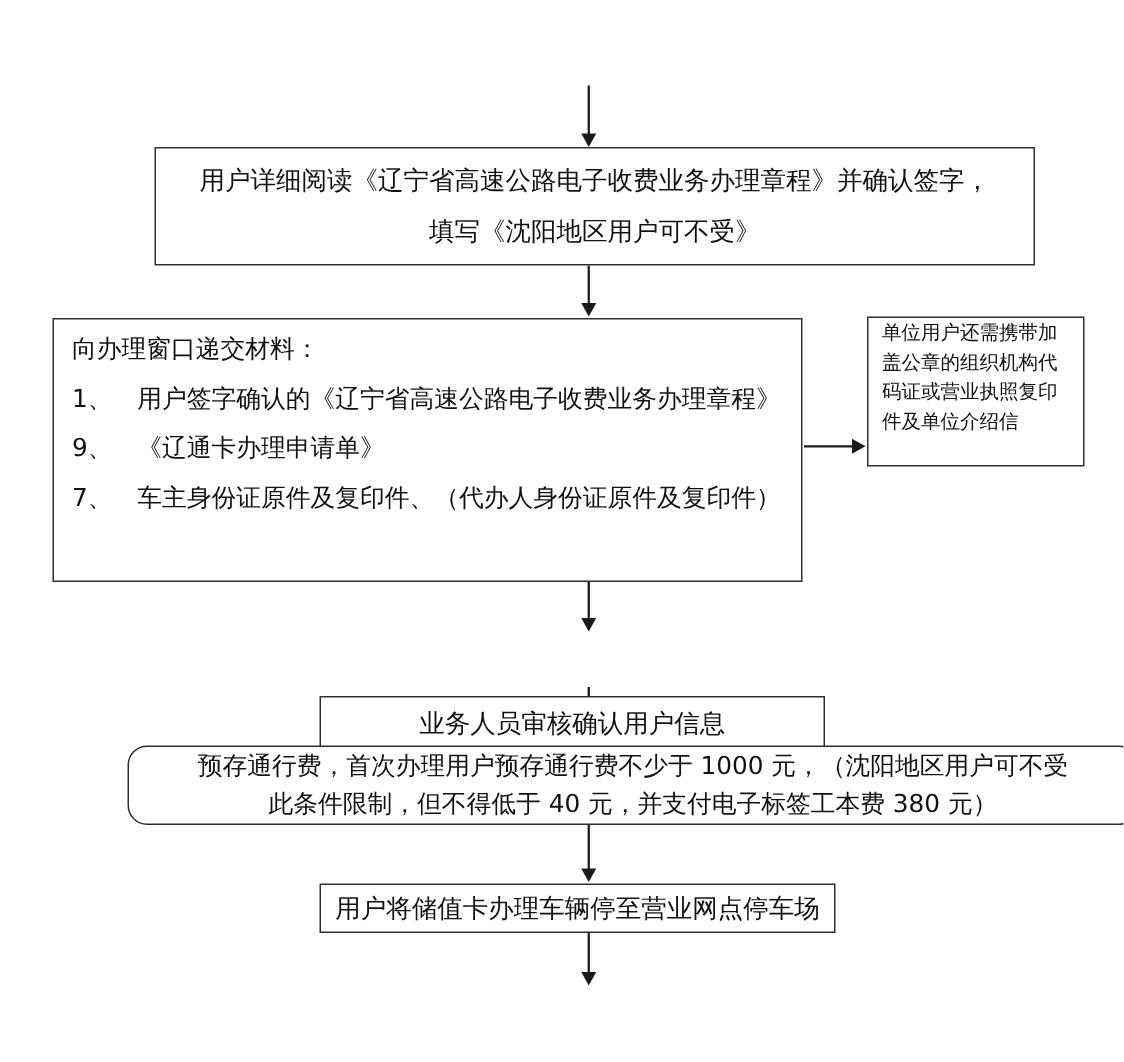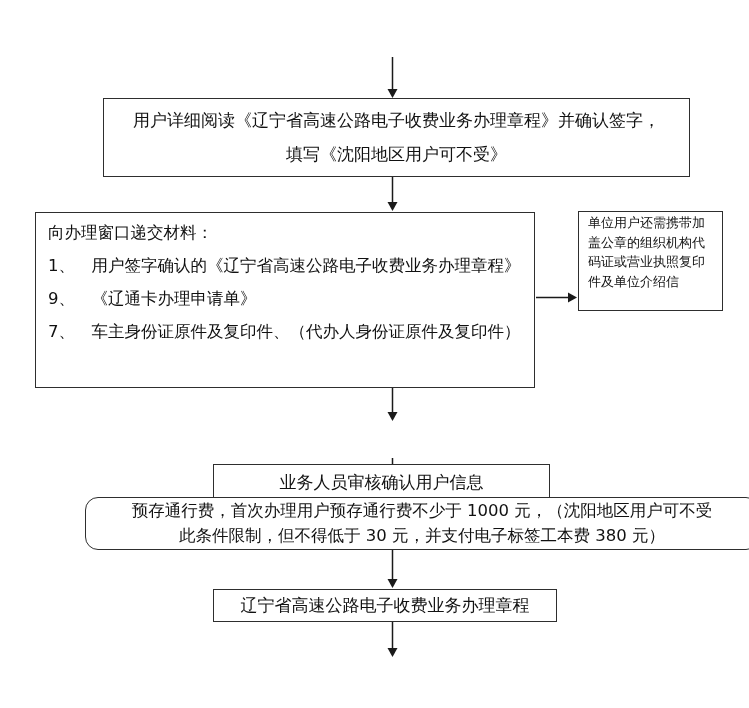--- a/index.html
+++ b/index.html
@@ -109,21 +109,21 @@
   <div class="node" id="node-company-note">
     <span>单位用户还需携带加盖公章的组织机构代码证或营业执照复印件及单位介绍信</span>
   </div>
 
   <div class="node center" id="node-verify">
     <span>业务人员审核确认用户信息</span>
   </div>
 
   <div class="node two-line" id="node-prepay">
     <div>预存通行费，首次办理用户预存通行费不少于 1000 元，（沈阳地区用户可不受</div>
-    <div>此条件限制，但不得低于 30 元，并支付电子标签工本费 380 元）</div>
+    <div>此条件限制，但不得低于 40 元，并支付电子标签工本费 380 元）</div>
   </div>
 
   <div class="node center" id="node-install">
-    <span>辽宁省高速公路电子收费业务办理章程</span>
+    <span>用户将储值卡办理车辆停至营业网点停车场</span>
   </div>
 
 
 </div>
 
 </body></html>

